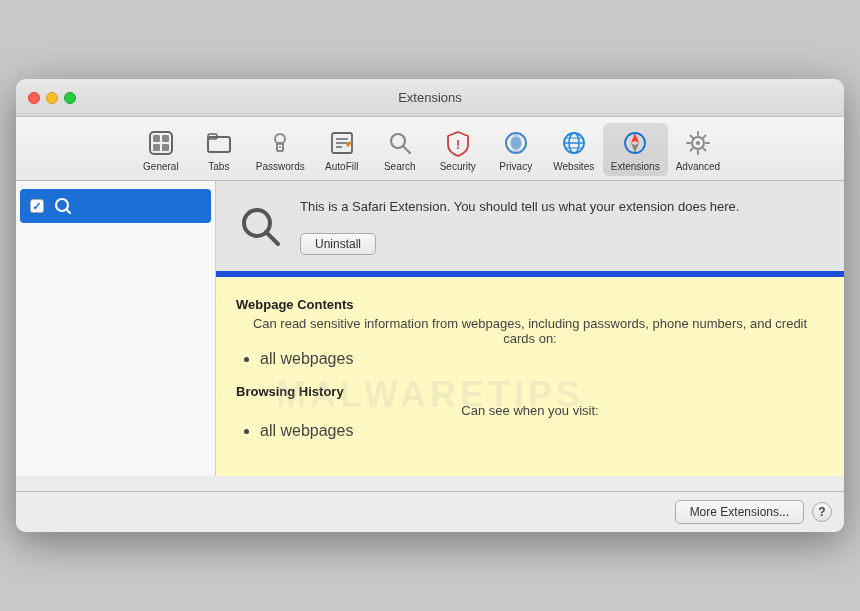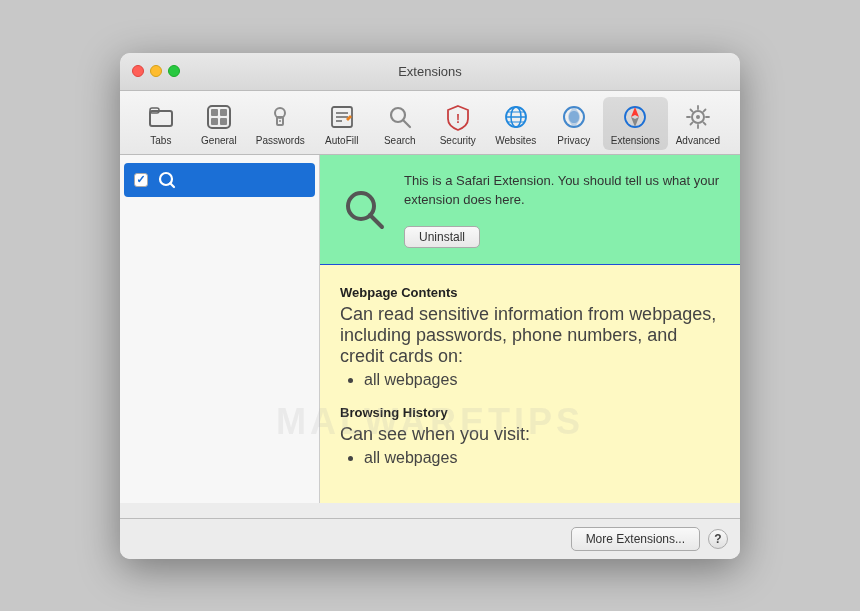--- a/index.html
+++ b/index.html
@@ -8,21 +8,21 @@
       background: #c8c8c8;
       display: flex;
       justify-content: center;
       align-items: center;
       width: 860px;
       height: 611px;
       font-family: -apple-system, BlinkMacSystemFont, "San Francisco", "Helvetica Neue", sans-serif;
     }
 
     .window {
-      width: 620px;
+      width: 828px;
       background: #ececec;
       border-radius: 10px;
       box-shadow: 0 10px 40px rgba(0,0,0,0.4);
       overflow: hidden;
       display: flex;
       flex-direction: column;
     }
 
     
     .title-bar {
@@ -159,23 +159,23 @@
       display: flex;
       flex-direction: column;
       background: white;
       border-radius: 0 0 0 0;
     }
 
     .ext-header {
       display: flex;
       align-items: center;
       padding: 16px 20px;
-      border-bottom: 1px solid #1d4ed8;
+      border-bottom: 6px solid #1d4ed8;
       gap: 16px;
-      background: #86efac;
+      background: #e5e5e5;
     }
 
     .ext-big-icon {
       width: 48px;
       height: 48px;
       display: flex;
       align-items: center;
       justify-content: center;
       flex-shrink: 0;
     }
@@ -212,23 +212,24 @@
     }
 
     .permission-title {
       font-size: 13px;
       font-weight: bold;
       color: #222;
       margin-bottom: 4px;
     }
 
     .permission-desc {
-      font-size: 18px;
+      font-size: 13px;
       color: #444;
       margin-bottom: 4px;
+      text-align: center;
     }
 
     .permission-list {
       list-style: disc;
       padding-left: 24px;
     }
 
     .permission-list li {
       font-size: 16px;
       color: #444;
@@ -308,43 +309,43 @@
       <div class="traffic-light maximize"></div>
     </div>
     <span class="title-bar-title">Extensions</span>
   </div>
 
   <div class="toolbar">
 
     <div class="toolbar-item">
       <div class="toolbar-icon">
         <svg width="28" height="28" viewBox="0 0 28 28">
-          <rect x="3" y="8" width="22" height="15" rx="2" fill="none" stroke="#666" stroke-width="2"></rect>
-          <rect x="3" y="5" width="9" height="5" rx="2" fill="none" stroke="#666" stroke-width="1.5"></rect>
-        </svg>
-      </div>
-      <span class="toolbar-label">Tabs</span>
-    </div>
-
-    <div class="toolbar-item">
-      <div class="toolbar-icon">
-        <svg width="28" height="28" viewBox="0 0 28 28">
           <rect x="3" y="3" width="22" height="22" rx="4" fill="none" stroke="#666" stroke-width="2"></rect>
           <rect x="6" y="6" width="7" height="7" rx="1" fill="#888"></rect>
           <rect x="15" y="6" width="7" height="7" rx="1" fill="#888"></rect>
           <rect x="6" y="15" width="7" height="7" rx="1" fill="#888"></rect>
           <rect x="15" y="15" width="7" height="7" rx="1" fill="#888"></rect>
         </svg>
       </div>
       <span class="toolbar-label">General</span>
     </div>
 
     <div class="toolbar-item">
       <div class="toolbar-icon">
         <svg width="28" height="28" viewBox="0 0 28 28">
+          <rect x="3" y="8" width="22" height="15" rx="2" fill="none" stroke="#666" stroke-width="2"></rect>
+          <rect x="3" y="5" width="9" height="5" rx="2" fill="none" stroke="#666" stroke-width="1.5"></rect>
+        </svg>
+      </div>
+      <span class="toolbar-label">Tabs</span>
+    </div>
+
+    <div class="toolbar-item">
+      <div class="toolbar-icon">
+        <svg width="28" height="28" viewBox="0 0 28 28">
           <circle cx="14" cy="10" r="5" fill="none" stroke="#888" stroke-width="2"></circle>
           <rect x="11" y="14" width="6" height="8" rx="1" fill="none" stroke="#888" stroke-width="2"></rect>
           <line x1="14" y1="17" x2="14" y2="19" stroke="#888" stroke-width="1.5"></line>
         </svg>
       </div>
       <span class="toolbar-label">Passwords</span>
     </div>
 
     <div class="toolbar-item">
       <div class="toolbar-icon">
@@ -371,45 +372,45 @@
     </div>
 
     <div class="toolbar-item">
       <div class="toolbar-icon">
         <svg width="28" height="28" viewBox="0 0 28 28">
           <path d="M14 3 L24 7 L24 16 C24 21 19 25 14 27 C9 25 4 21 4 16 L4 7 Z" fill="none" stroke="#c84040" stroke-width="1.8"></path>
           <text x="14" y="20" text-anchor="middle" font-size="12" fill="#c84040" font-weight="bold">!</text>
         </svg>
       </div>
       <span class="toolbar-label">Security</span>
+    </div>
+
+    <div class="toolbar-item">
+      <div class="toolbar-icon">
+        <svg width="28" height="28" viewBox="0 0 28 28">
+          <circle cx="14" cy="14" r="10" fill="none" stroke="#4488cc" stroke-width="2"></circle>
+          <path d="M14 4 C14 4 20 9 20 14 C20 19 14 24 14 24 C14 24 8 19 8 14 C8 9 14 4 14 4 Z" fill="#4488cc" opacity="0.3"></path>
+
+          <path d="M9 14 C9 10 11 8 14 8 C17 8 19 10 19 14 C19 18 17 20 14 20 C11 20 9 18 9 14 Z" fill="#4488cc" opacity="0.5"></path>
+        </svg>
+      </div>
+      <span class="toolbar-label">Privacy</span>
     </div>
 
     <div class="toolbar-item">
       <div class="toolbar-icon">
         <svg width="28" height="28" viewBox="0 0 28 28">
           <circle cx="14" cy="14" r="10" fill="none" stroke="#2288dd" stroke-width="1.8"></circle>
           <ellipse cx="14" cy="14" rx="5" ry="10" fill="none" stroke="#2288dd" stroke-width="1.5"></ellipse>
           <line x1="4" y1="14" x2="24" y2="14" stroke="#2288dd" stroke-width="1.5"></line>
           <line x1="5" y1="9" x2="23" y2="9" stroke="#2288dd" stroke-width="1.2"></line>
           <line x1="5" y1="19" x2="23" y2="19" stroke="#2288dd" stroke-width="1.2"></line>
         </svg>
       </div>
       <span class="toolbar-label">Websites</span>
-    </div>
-
-    <div class="toolbar-item">
-      <div class="toolbar-icon">
-        <svg width="28" height="28" viewBox="0 0 28 28">
-          <circle cx="14" cy="14" r="10" fill="none" stroke="#4488cc" stroke-width="2"></circle>
-          <path d="M14 4 C14 4 20 9 20 14 C20 19 14 24 14 24 C14 24 8 19 8 14 C8 9 14 4 14 4 Z" fill="#4488cc" opacity="0.3"></path>
-
-          <path d="M9 14 C9 10 11 8 14 8 C17 8 19 10 19 14 C19 18 17 20 14 20 C11 20 9 18 9 14 Z" fill="#4488cc" opacity="0.5"></path>
-        </svg>
-      </div>
-      <span class="toolbar-label">Privacy</span>
     </div>
 
     <div class="toolbar-item active">
       <div class="toolbar-icon">
         <svg width="28" height="28" viewBox="0 0 28 28">
 
           <circle cx="14" cy="14" r="10" fill="none" stroke="#1b6fd6" stroke-width="1.8"></circle>
           <path d="M14 4 L18 14 L14 12 L10 14 Z" fill="#ff3b30"></path>
           <path d="M14 24 L10 14 L14 16 L18 14 Z" fill="#888"></path>
           <line x1="14" y1="4" x2="14" y2="24" stroke="none"></line>

